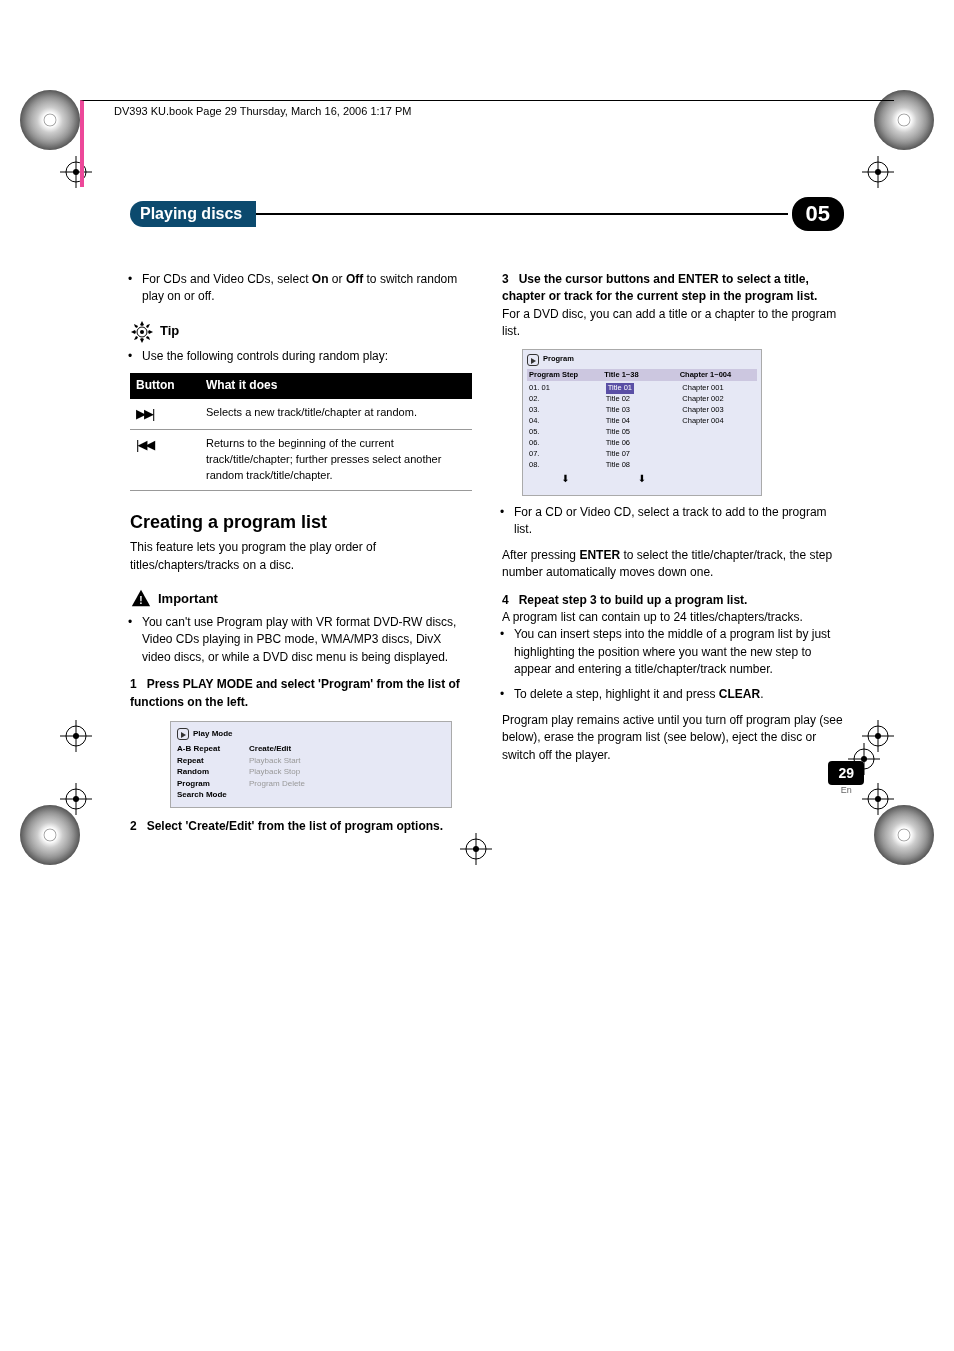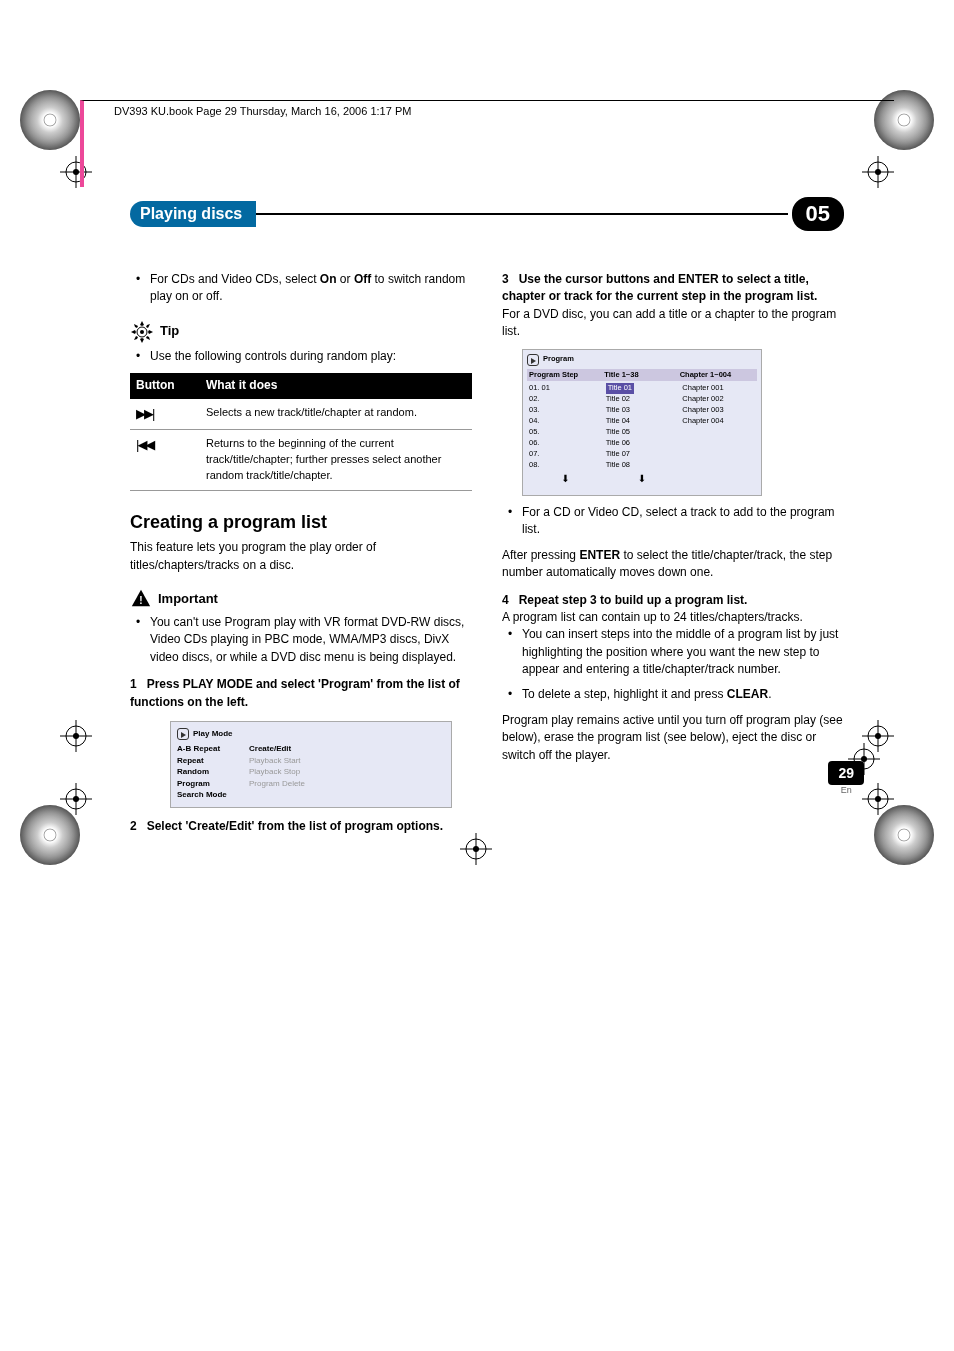--- a/index.html
+++ b/index.html
@@ -4,27 +4,27 @@
 <style>
   * { margin: 0; padding: 0; box-sizing: border-box; }
   body { font-family: Arial, Helvetica, sans-serif; background: #fff; color: #000; width: 954px; position: relative; }
   .page { padding: 100px 60px 60px 80px; position: relative; }
   .crosshair { position: absolute; width: 32px; height: 32px; }
   .crosshair svg { width: 100%; height: 100%; }
   .corner-ring { position: absolute; width: 60px; height: 60px; }
   .ring-disc { width: 100%; height: 100%; border-radius: 50%; background: radial-gradient(circle, #fff 12%, #999 14%, #fff 16%, #ccc 30%, #888 60%, #666 80%, #444 100%); box-shadow: inset 0 0 8px rgba(0,0,0,0.5); }
   .header-line { font-size: 11px; margin-bottom: 40px; margin-left: 30px; }
   .chapter-bar { display: flex; align-items: center; margin-bottom: 40px; }
-  .chapter-title { background: #0369a1; color: #fff; font-weight: bold; font-size: 16px; padding: 4px 14px 4px 10px; border-radius: 14px 0 0 14px; }
+  .chapter-title { background: #0c4a6e; color: #fff; font-weight: bold; font-size: 16px; padding: 4px 14px 4px 10px; border-radius: 14px 0 0 14px; }
   .chapter-line { flex: 1; height: 2px; background: #000; }
   .chapter-num { background: #000; color: #fff; font-weight: bold; font-size: 22px; padding: 4px 14px; border-radius: 16px; margin-left: 4px; }
   .columns { display: flex; gap: 30px; }
   .col { flex: 1; font-size: 12px; line-height: 1.45; }
   .col ul { list-style: none; }
-  .col li { margin-left: 12px; position: relative; padding-left: 8px; margin-bottom: 8px; }
+  .col li { margin-left: 4px; position: relative; padding-left: 8px; margin-bottom: 8px; }
   .col li::before { content: "•"; position: absolute; left: -6px; }
   .tip-row, .imp-row { display: flex; align-items: center; margin: 14px 0 4px 0; }
   .tip-row .gear { width: 24px; height: 24px; margin-right: 6px; }
   .tip-row .label, .imp-row .label { font-weight: bold; font-size: 13px; }
   .imp-row .tri { width: 22px; height: 22px; margin-right: 6px; }
   .table-hdr { background: #000; color: #fff; display: flex; font-weight: bold; font-size: 12px; }
   .table-hdr .c1, .table-row .c1 { width: 70px; padding: 4px 6px; }
   .table-hdr .c2, .table-row .c2 { flex: 1; padding: 4px 6px; }
   .table-row { display: flex; border-bottom: 1px solid #999; font-size: 11px; padding: 2px 0; }
   .h2 { font-size: 18px; font-weight: bold; margin: 18px 0 4px 0; }

